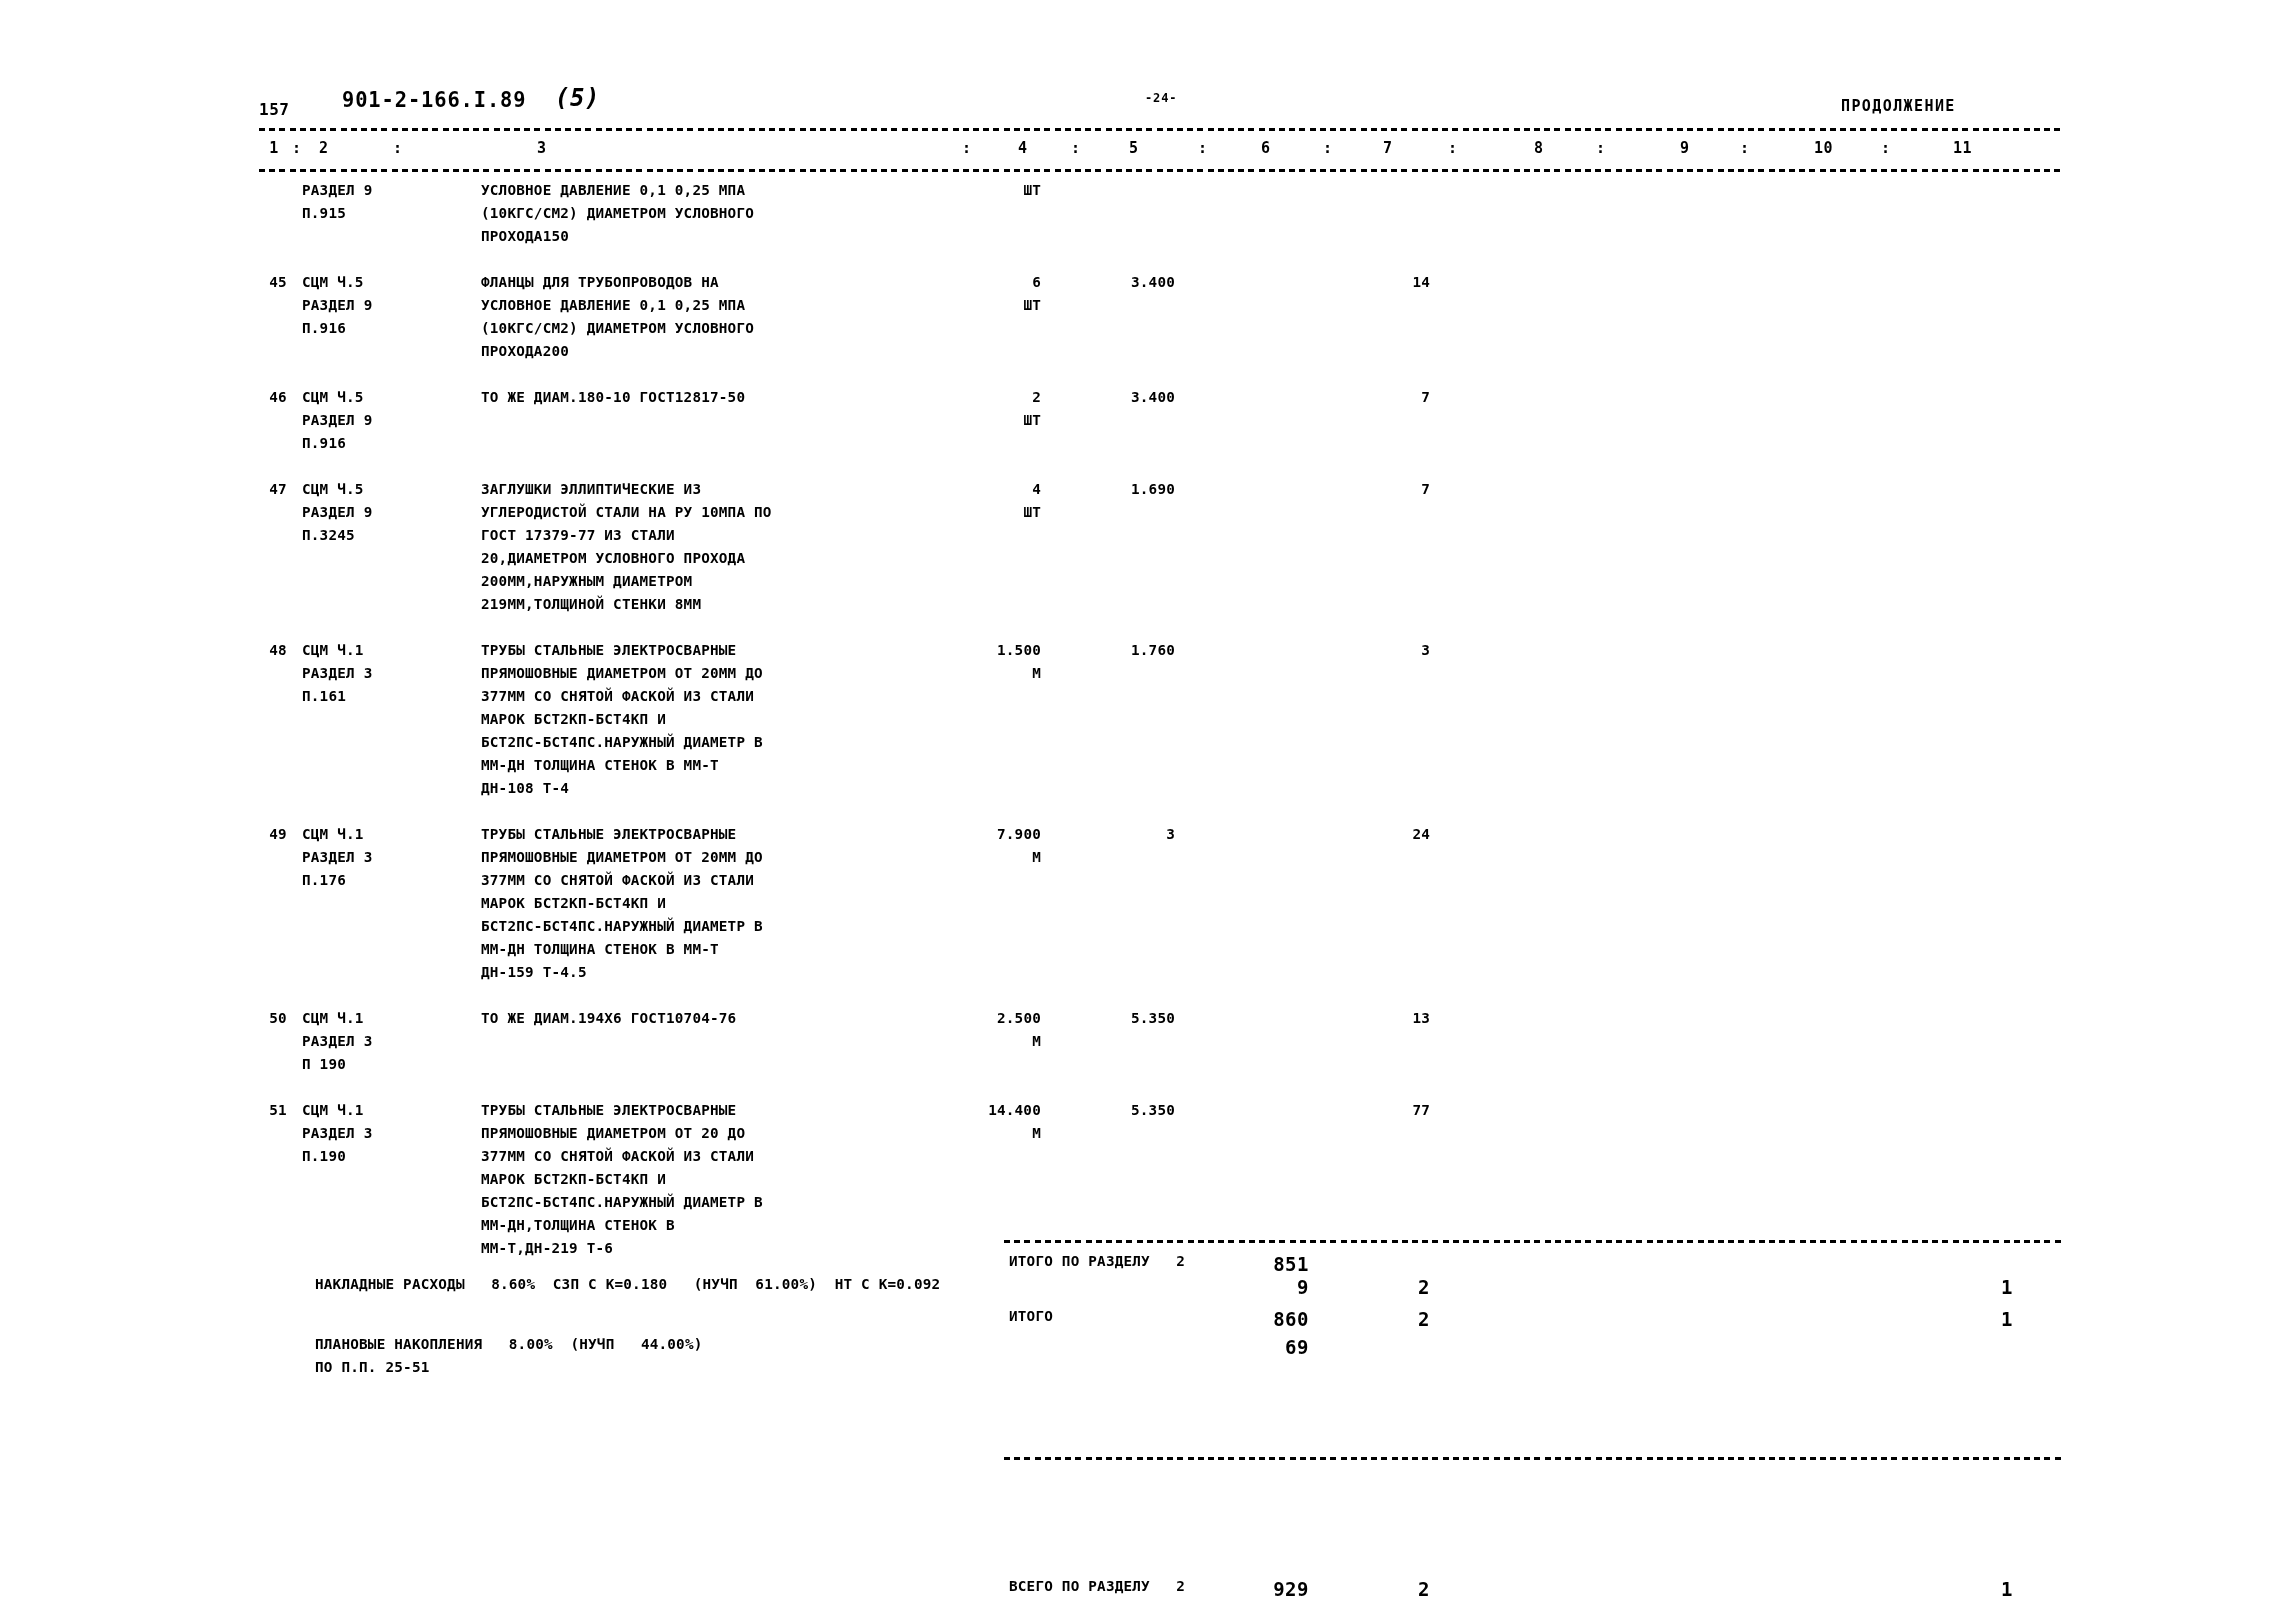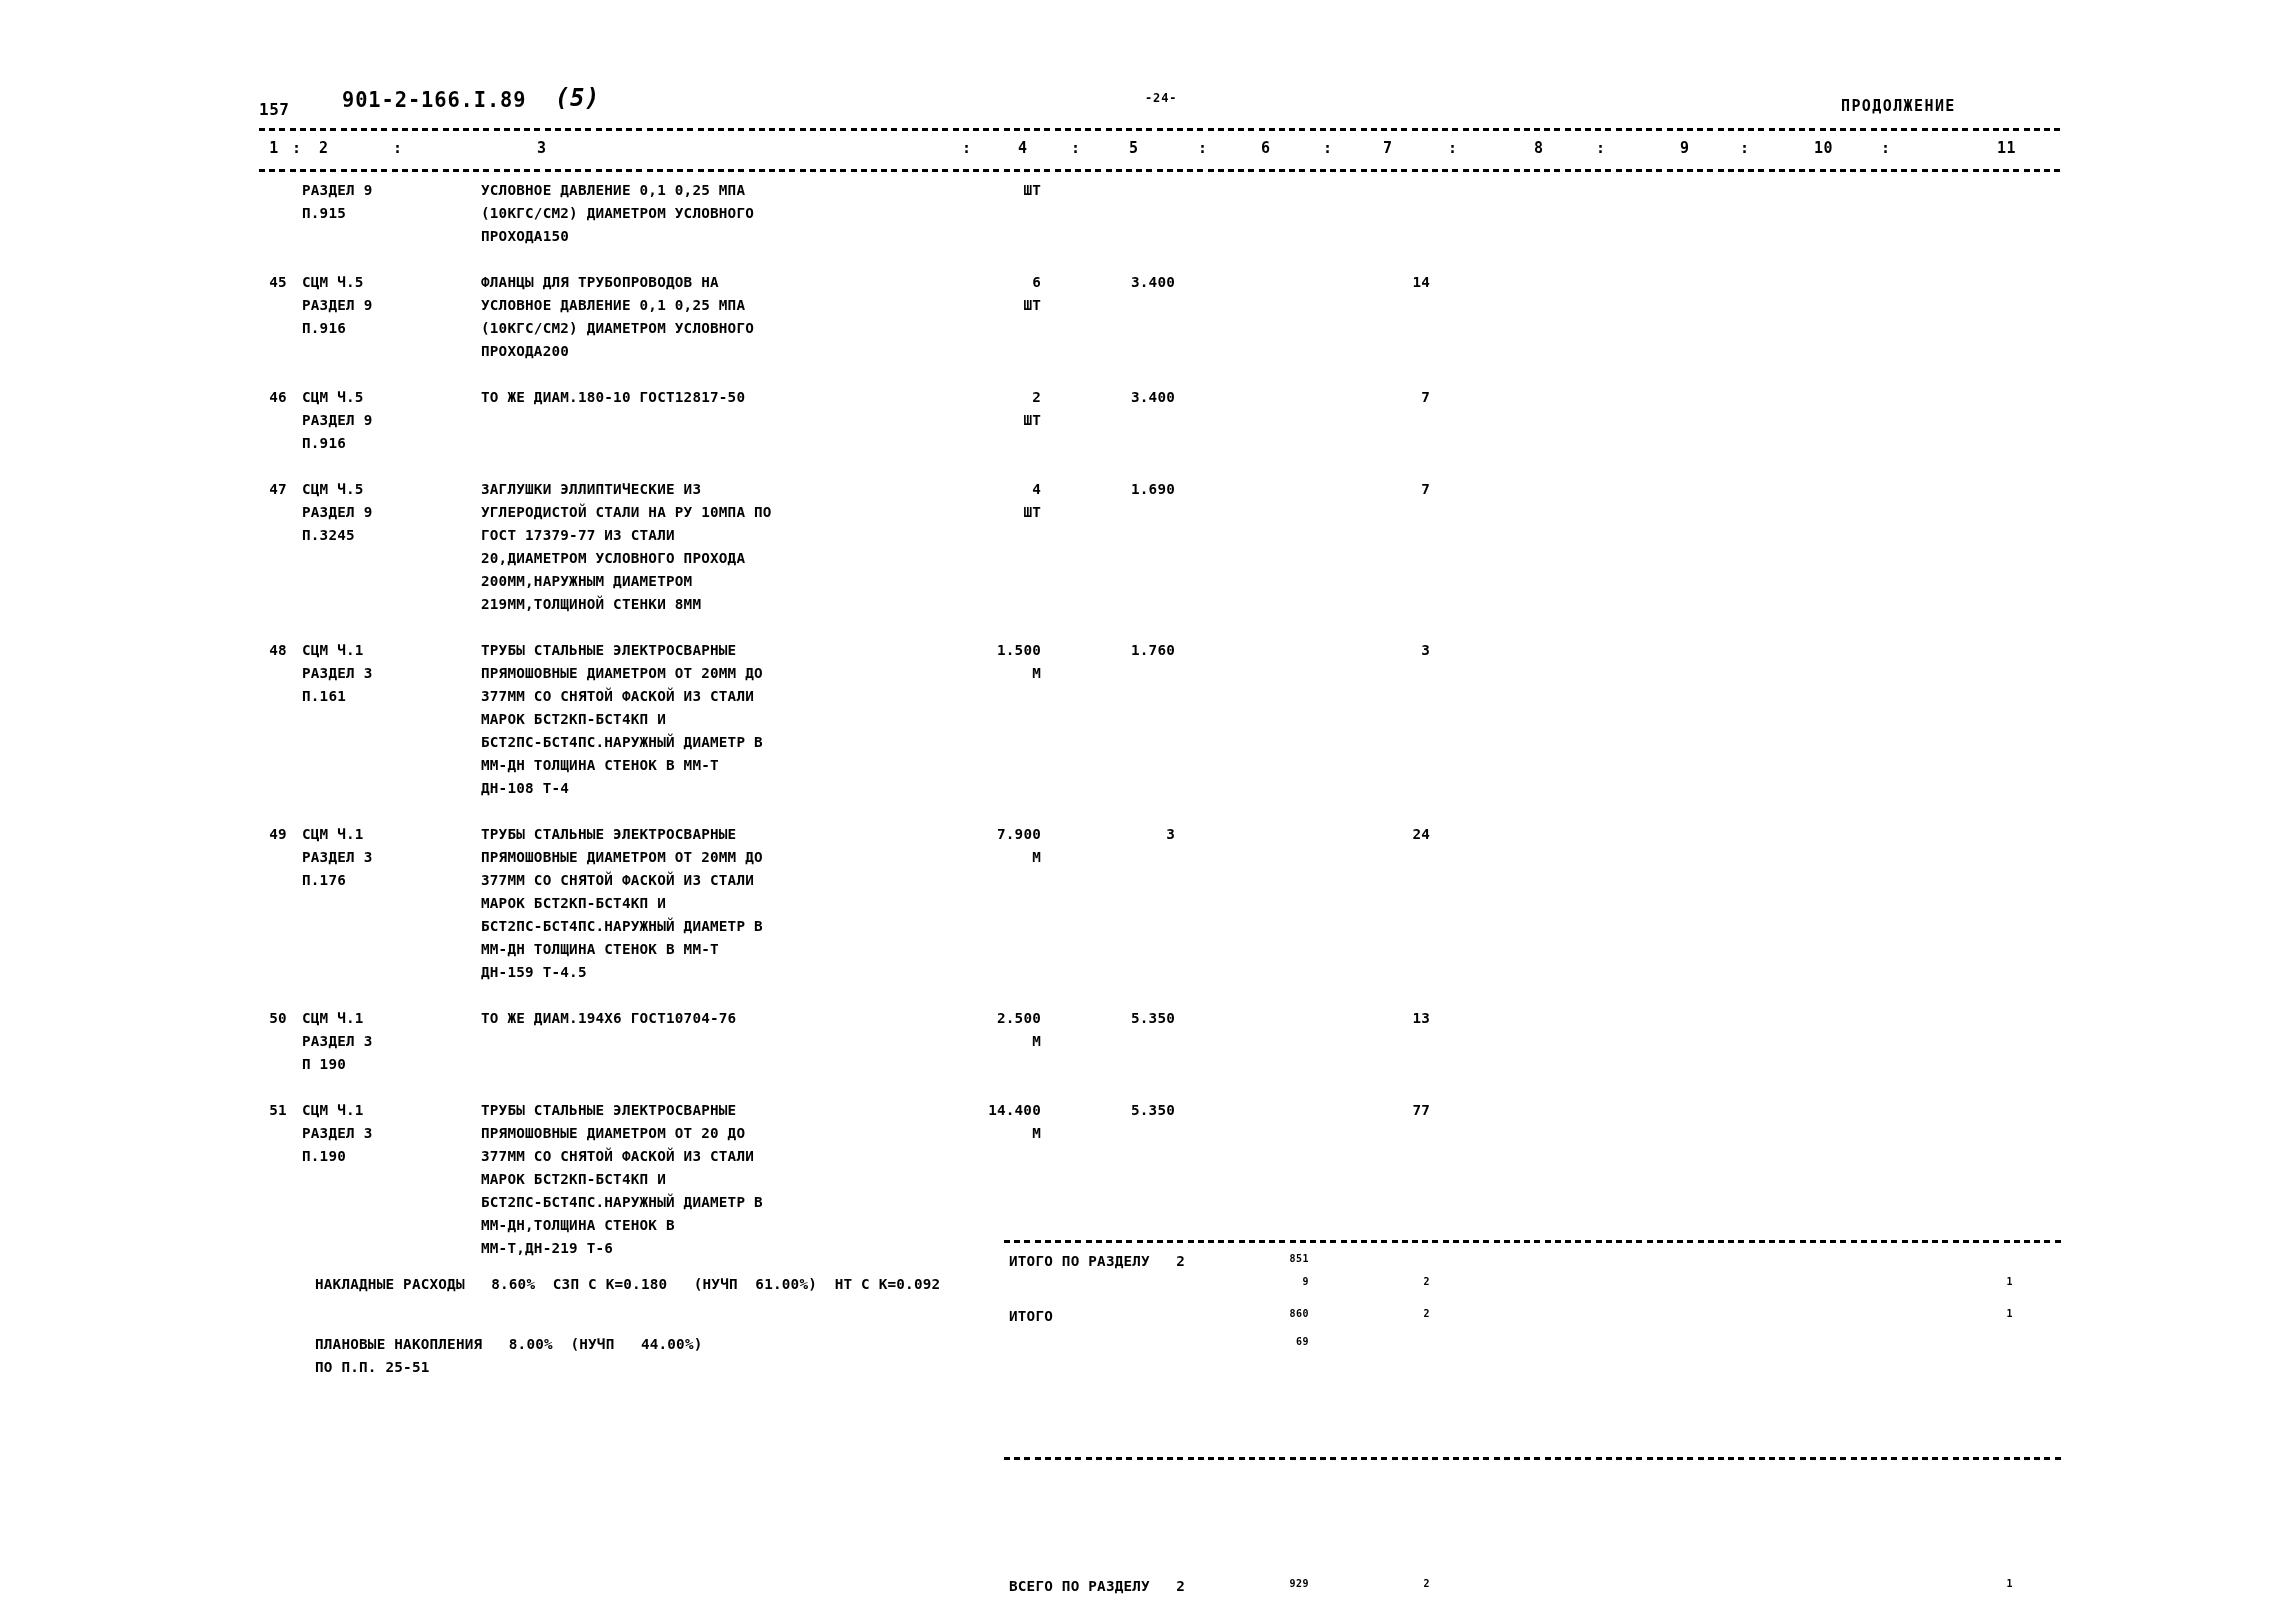--- a/index.html
+++ b/index.html
@@ -61,21 +61,21 @@
 
   
   .totals{position:absolute;left:0px;top:1157px;width:1805px;}
   .trule{
     position:absolute;left:745px;width:1060px;height:3.2px;
     background:repeating-linear-gradient(to right,#000 0px,#000 6px,transparent 6px,transparent 10.2px);
   }
   .tline{position:relative;height:23px;width:1805px;}
   .t-left{position:absolute;left:56px;font-size:14.3px;font-weight:bold;white-space:pre;letter-spacing:0.2px;}
   .t-lbl{position:absolute;left:750px;font-size:14.3px;font-weight:bold;white-space:pre;letter-spacing:0.2px;}
-  .t-n{position:absolute;font-size:10px;font-weight:bold;text-align:right;}
+  .t-n{position:absolute;font-size:19px;font-weight:bold;text-align:right;}
   .tn5{left:976px;width:74px;}
   .tn6{left:1097px;width:74px;}
   .tn11{left:1680px;width:74px;}
 </style>
 </head>
 <body>
 
 <div class="page">
   <div class="sheet">
 
@@ -100,21 +100,21 @@
         <span style="left: 1002px;">6</span>
         <span style="left: 1064px;">:</span>
         <span style="left: 1124px;">7</span>
         <span style="left: 1189px;">:</span>
         <span style="left: 1275px;">8</span>
         <span style="left: 1337px;">:</span>
         <span style="left: 1421px;">9</span>
         <span style="left: 1481px;">:</span>
         <span style="left: 1555px;">10</span>
         <span style="left: 1622px;">:</span>
-        <span style="left: 1738px;">11</span>
+        <span style="left: 1694px;">11</span>
       </div>
     <div class="rule r2"></div>
 
     <div class="body mono" id="body">
         <div class="row">
           <div class="ln">
             <span class="c c2">РАЗДЕЛ 9</span>
             <span class="c c3">УСЛОВНОЕ ДАВЛЕНИЕ 0,1 0,25 МПА</span>
             <span class="c cu">ШТ</span>
           </div>

